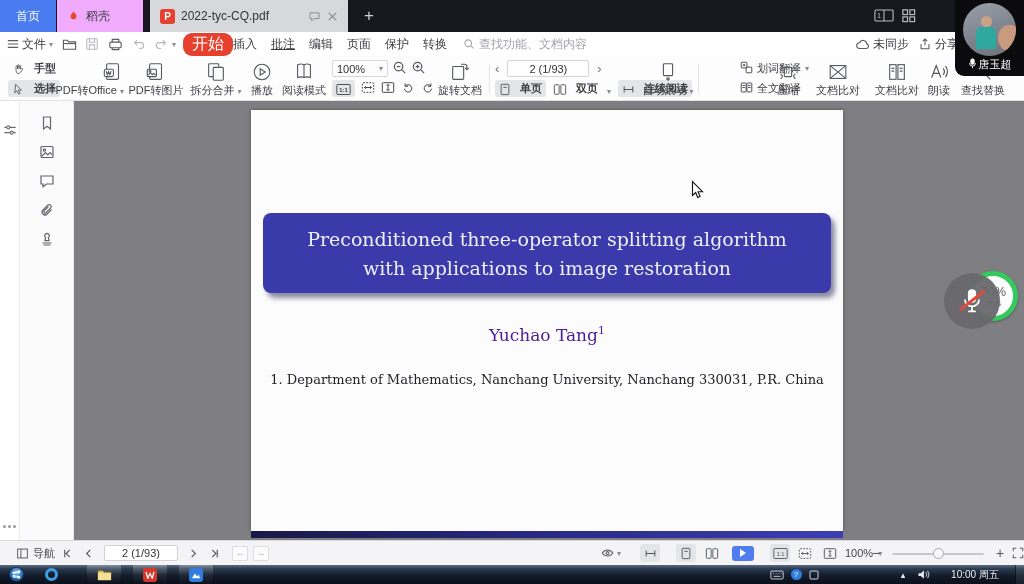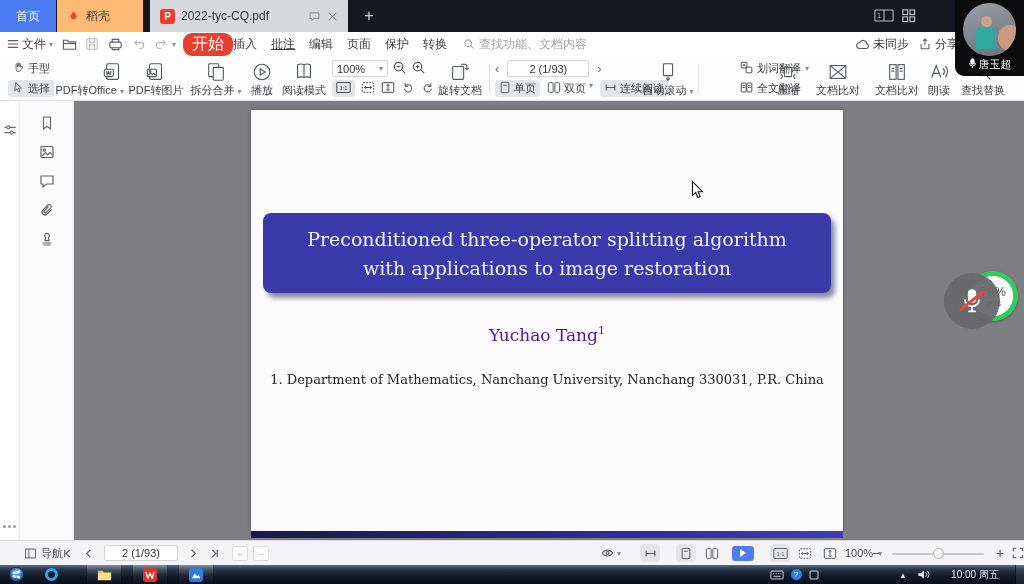--- a/index.html
+++ b/index.html
@@ -4,21 +4,21 @@
 <style>
   * { margin:0; padding:0; box-sizing:border-box; }
   html,body { width:1024px; height:584px; overflow:hidden; }
   body { font-family:"Liberation Sans","DejaVu Sans",sans-serif; }
   .screen { position:relative; width:1024px; height:584px; background:#7f7f83; overflow:hidden; }
 
   
   .tabbar { position:absolute; left:0; top:0; width:1024px; height:32px; background:#17171f; }
   .tab { position:absolute; top:0; height:32px; display:flex; align-items:center; gap:6px; font-size:12px; padding:0 10px; cursor:default; }
   .tab-home { left:0; width:56px; background:#4a7bf0; color:#fff; justify-content:center; }
-  .tab-docer { left:57px; width:86px; background:#fdba74; color:#3a3a40; }
+  .tab-docer { left:57px; width:86px; background:#f0abfc; color:#3a3a40; }
   .tab-doc { left:150px; width:198px; background:#d7d8dc; color:#33333a; }
   .p-badge { width:15px; height:15px; background:#e8402e; border-radius:3px; color:#fff; font-size:10px; font-weight:bold; display:flex; align-items:center; justify-content:center; flex:none; }
   .tab-doc .title { flex:1; overflow:hidden; white-space:nowrap; }
   .tab-icon { color:#8b8b92; display:flex; }
   .newtab { position:absolute; left:356px; top:0; height:32px; width:26px; color:#cfd0d4; font-size:17px; display:flex; align-items:center; justify-content:center; }
   .win-ico { position:absolute; top:8px; color:#b9bac2; display:flex; }
 
   
   .menubar { position:absolute; left:0; top:32px; width:1024px; height:24px; background:#ffffff; display:flex; align-items:center; font-size:12px; color:#3c3c42; }
   .mitem { position:absolute; top:0; height:24px; display:flex; align-items:center; gap:3px; }
@@ -30,21 +30,21 @@
   .search-wrap input::placeholder { color:#a2a2aa; }
 
   
   .toolbar { position:absolute; left:0; top:56px; width:1024px; height:45px; background:#fdfdfe; border-bottom:1px solid #e2e2e6; color:#3e3e44; }
   .tbig { position:absolute; top:3px; height:39px; display:flex; flex-direction:column; align-items:center; justify-content:space-between; padding:2px 0 3px; font-size:11px; }
   .tbig .ic { color:#55585e; display:flex; }
   .tlabel { white-space:nowrap; color:#3e3e44; }
   .caret { font-size:8px; color:#8a8a92; }
   .tcol { position:absolute; top:4px; display:flex; flex-direction:column; gap:3px; }
   .trow { display:flex; align-items:center; gap:4px; height:17px; font-size:11px; }
-  .chip { display:flex; align-items:flex-start; gap:3px; padding:1px 4px; border-radius:3px; height:17px; }
+  .chip { display:flex; align-items:flex-end; gap:9px; padding:1px 4px; border-radius:3px; height:17px;font-weight:bold; }
   .chip .ic { display:flex; color:#55585e; }
   .hl { background:#e3e5e9; }
   .zoombox { display:flex; align-items:center; justify-content:space-between; width:56px; height:17px; border:1px solid #d4d4d9; border-radius:2px; padding:0 4px; font-size:11px; color:#333; }
   .pageinput { width:82px; height:17px; border:1px solid #d4d4d9; border-radius:2px; text-align:center; font-size:11px; color:#333; outline:none; background:#fff; font-family:inherit; }
   .navarrow { color:#73737b; font-size:13px; line-height:1; }
   .vsep { position:absolute; top:8px; width:1px; height:30px; background:#e4e4e8; }
 
   
   .main { position:absolute; left:0; top:101px; width:1024px; height:439px; }
   .rail { position:absolute; left:0; top:0; width:20px; height:439px; background:#fff; border-right:1px solid #ececef; }
@@ -541,21 +541,21 @@
           <div>with applications to image restoration</div>
         </div>
         <div class="author"><span>Yuchao Tang</span><sup>1</sup></div>
         <div class="affil">1. Department of Mathematics, Nanchang University, Nanchang 330031, P.R. China</div>
       </div>
       <div class="nextpage"></div>
     </div>
   </div>
 
   <div class="statusbar">
-    <div class="sitem" style="left:24px;">
+    <div class="sitem" style="left:16px;">
       <span class="sic">
           <svg width="13" height="13" viewBox="0 0 16 16" fill="none" stroke="currentColor" stroke-width="1.2">
             <rect x="2" y="2.5" width="12" height="11"></rect>
             <line x1="6" y1="2.5" x2="6" y2="13.5"></line>
           </svg>
         </span>
       <span>导航</span>
     </div>
     <div class="sitem" style="left:62px;gap:10px;">
       <span class="sic">

